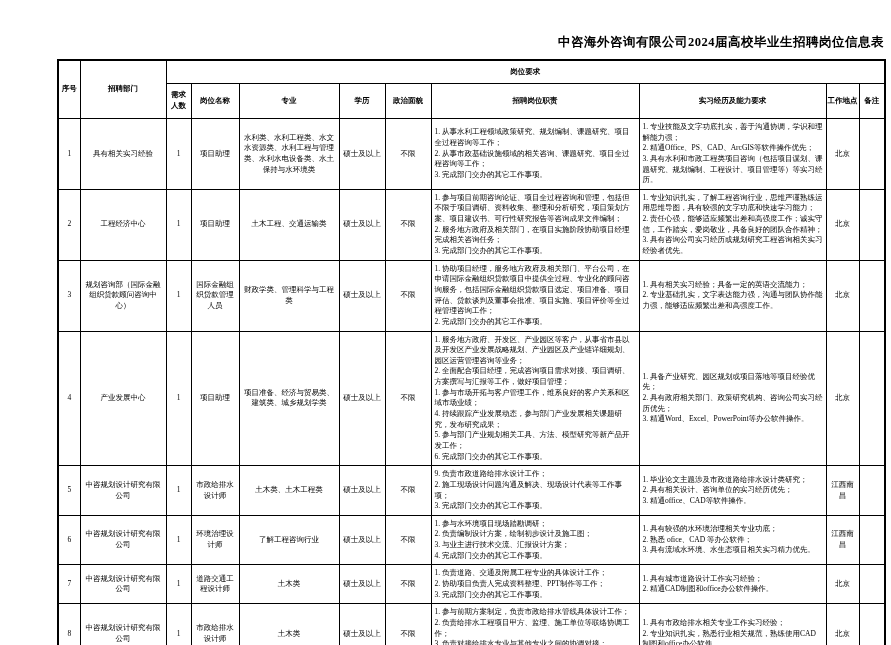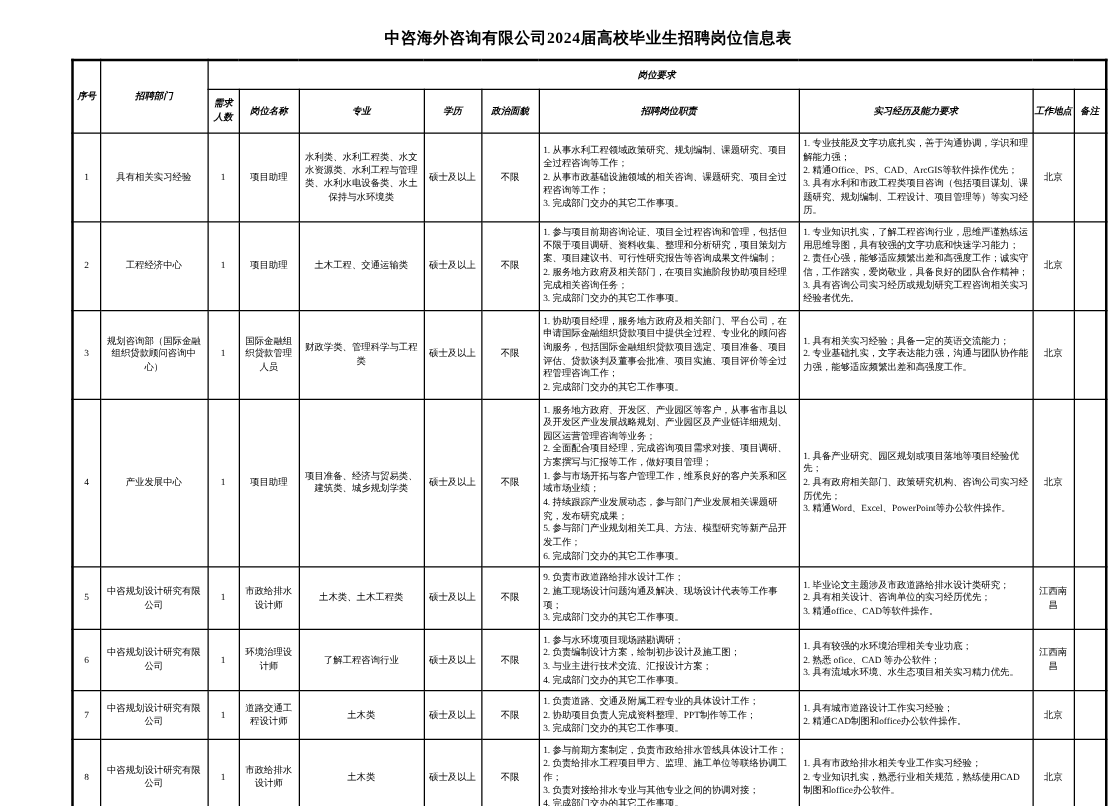--- a/index.html
+++ b/index.html
@@ -3,33 +3,33 @@
 <meta charset="utf-8">
 <style>
   html, body { margin:0; padding:0; background:#ffffff; }
   body {
     width:891px; height:645px; overflow:hidden;
     font-family:"Liberation Serif","DejaVu Serif",serif;
     color:#000;
   }
   .page { box-sizing:border-box; padding:18px 7px 0 57px; }
   .doc-title {
-    width:827px; text-align:center; font-weight:bold;
-    font-size:12.5px; letter-spacing:0.5px; margin:4px 0 8px 0;
+    width:827px; text-align:right; font-weight:bold;
+    font-size:12.5px; letter-spacing:0.5px; margin:16px 0 8px 0;
   }
   table.jobs {
     border-collapse:collapse; table-layout:fixed; width:827px;
     border:2px solid #000;
   }
   table.jobs th, table.jobs td {
     border:1px solid #000; font-size:7.5px; line-height:1.42;
     overflow:hidden; word-break:break-all;
   }
   table.jobs th {
-    font-weight:bold; text-align:center; vertical-align:middle; padding:2px 1px;font-style:italic;
+    font-weight:bold; text-align:center; vertical-align:middle; padding:2px 1px;
   }
   th.group-head { height:18px; font-size:8px; }
   tr.head2 th { height:30px; }
   td.c-center { text-align:center; vertical-align:middle; padding:2px 2px; }
   td.c-left   { text-align:left;   vertical-align:middle; padding:3px 3px; }
   td .line { margin:0; }
 </style>
 </head>
 <body>
 

